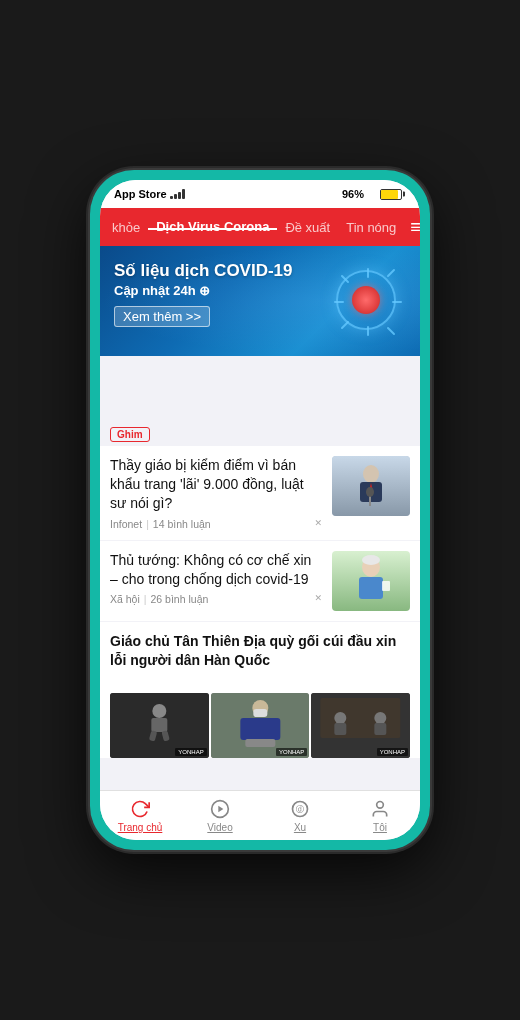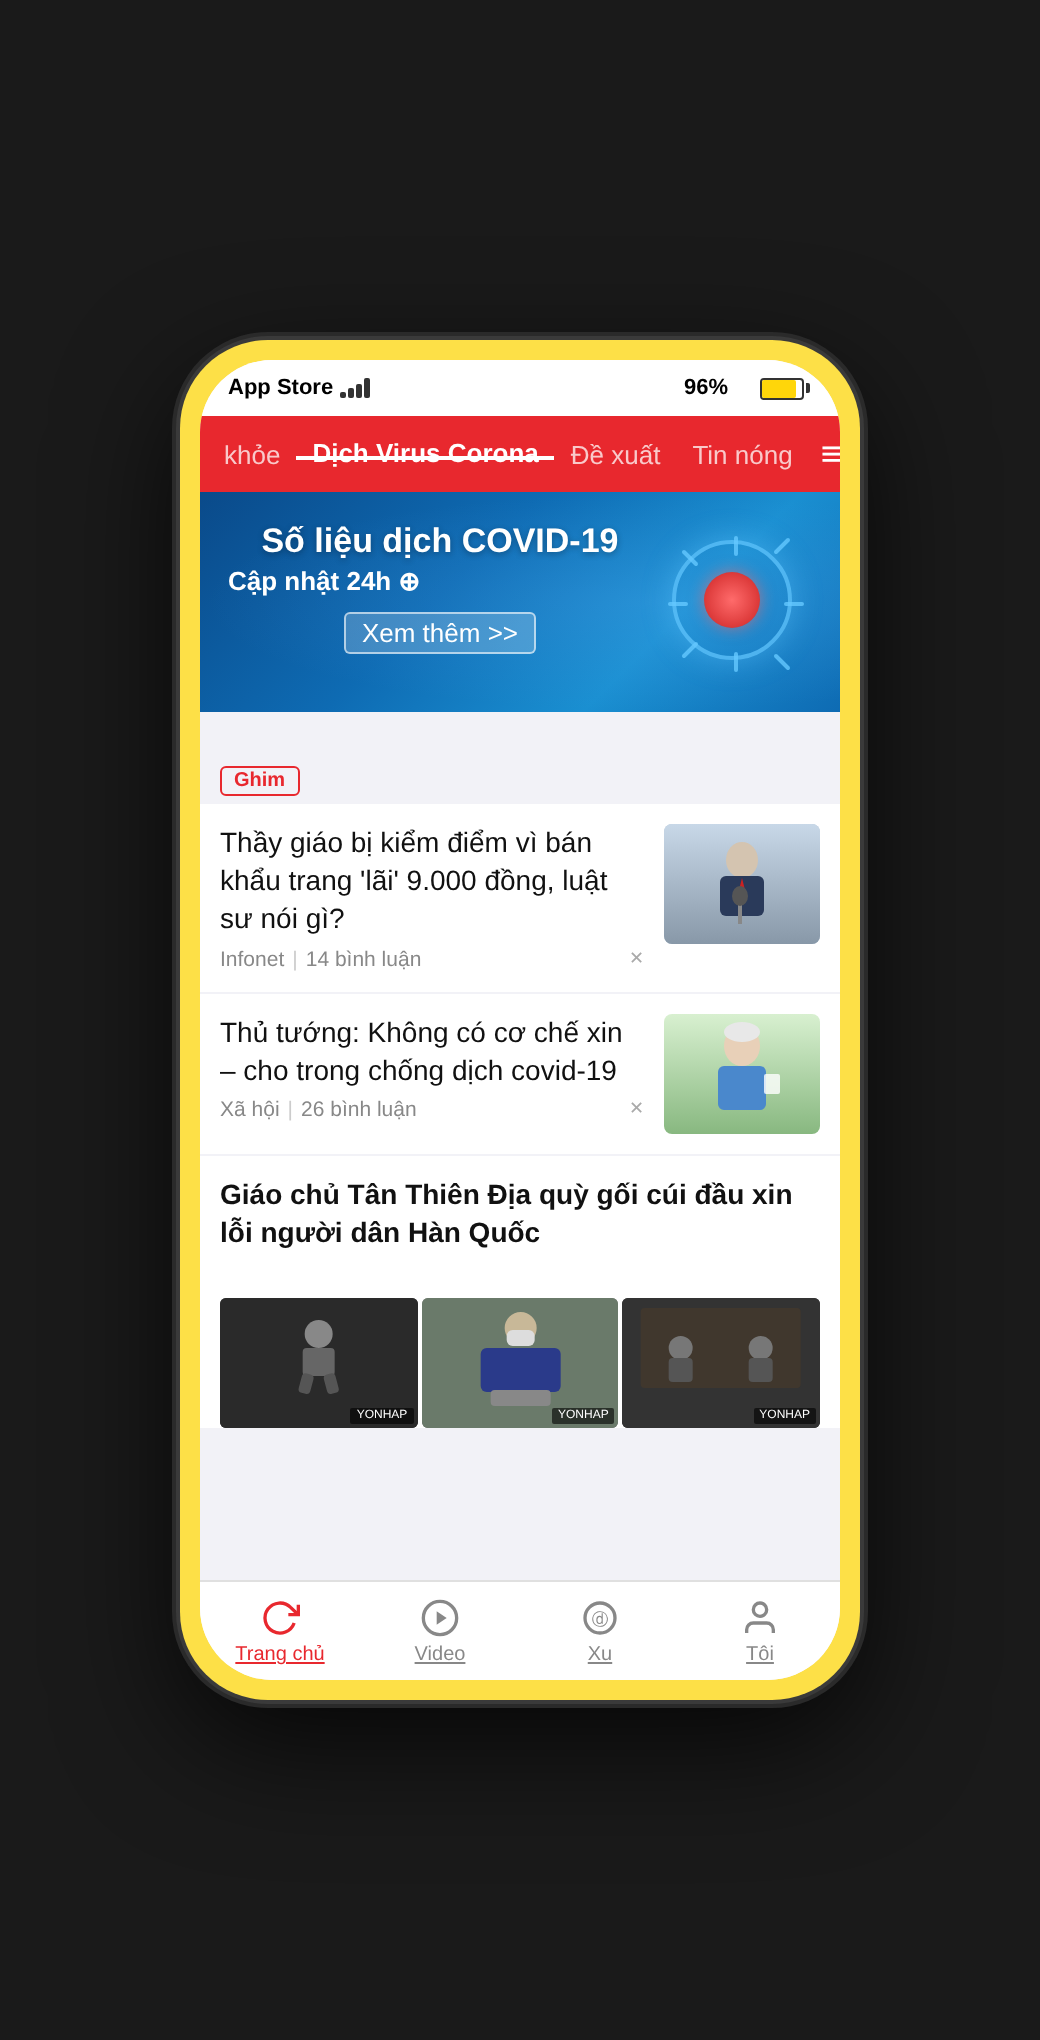--- a/index.html
+++ b/index.html
@@ -8,21 +8,21 @@
       display: flex;
       justify-content: center;
       align-items: center;
       min-height: 100vh;
       font-family: -apple-system, BlinkMacSystemFont, 'Helvetica Neue', Arial, sans-serif;
     }
 
     .phone-frame {
       width: 340px;
       height: 680px;
-      background: #fde047;
+      background: #14b8a6;
       border-radius: 44px;
       position: relative;
       box-shadow:
         0 0 0 2px #3a3a3a,
         0 0 0 4px #2a2a2a,
         0 20px 60px rgba(0,0,0,0.8);
       overflow: hidden;
     }
 
     .phone-screen {
@@ -151,21 +151,20 @@
     
     .banner {
       width: 100%;
       height: 110px;
       background: linear-gradient(135deg, #0a4a8a 0%, #0e6bb3 40%, #1a8fd1 70%, #0e6bb3 100%);
       position: relative;
       overflow: hidden;
       display: flex;
       align-items: flex-start;
       padding: 14px 14px 0 14px;
-      text-align: center;
     }
 
     .banner-text {
       color: #fff;
       z-index: 2;
       flex: 1;
     }
 
     .banner-title {
       font-size: 17px;
@@ -226,20 +225,21 @@
 
     .banner-overlay {
       position: absolute;
       top: 0; left: 0; right: 0; bottom: 0;
       background: radial-gradient(ellipse at 70% 50%, rgba(100,180,255,0.2) 0%, transparent 70%);
     }
 
     
     .pin-section {
       padding: 24px 10px 4px;
+      margin-top: 44px;
     }
 
     .pin-tag {
       display: inline-block;
       border: 1px solid #e8282e;
       color: #e8282e;
       font-size: 10px;
       font-weight: 600;
       padding: 1px 6px;
       border-radius: 3px;

